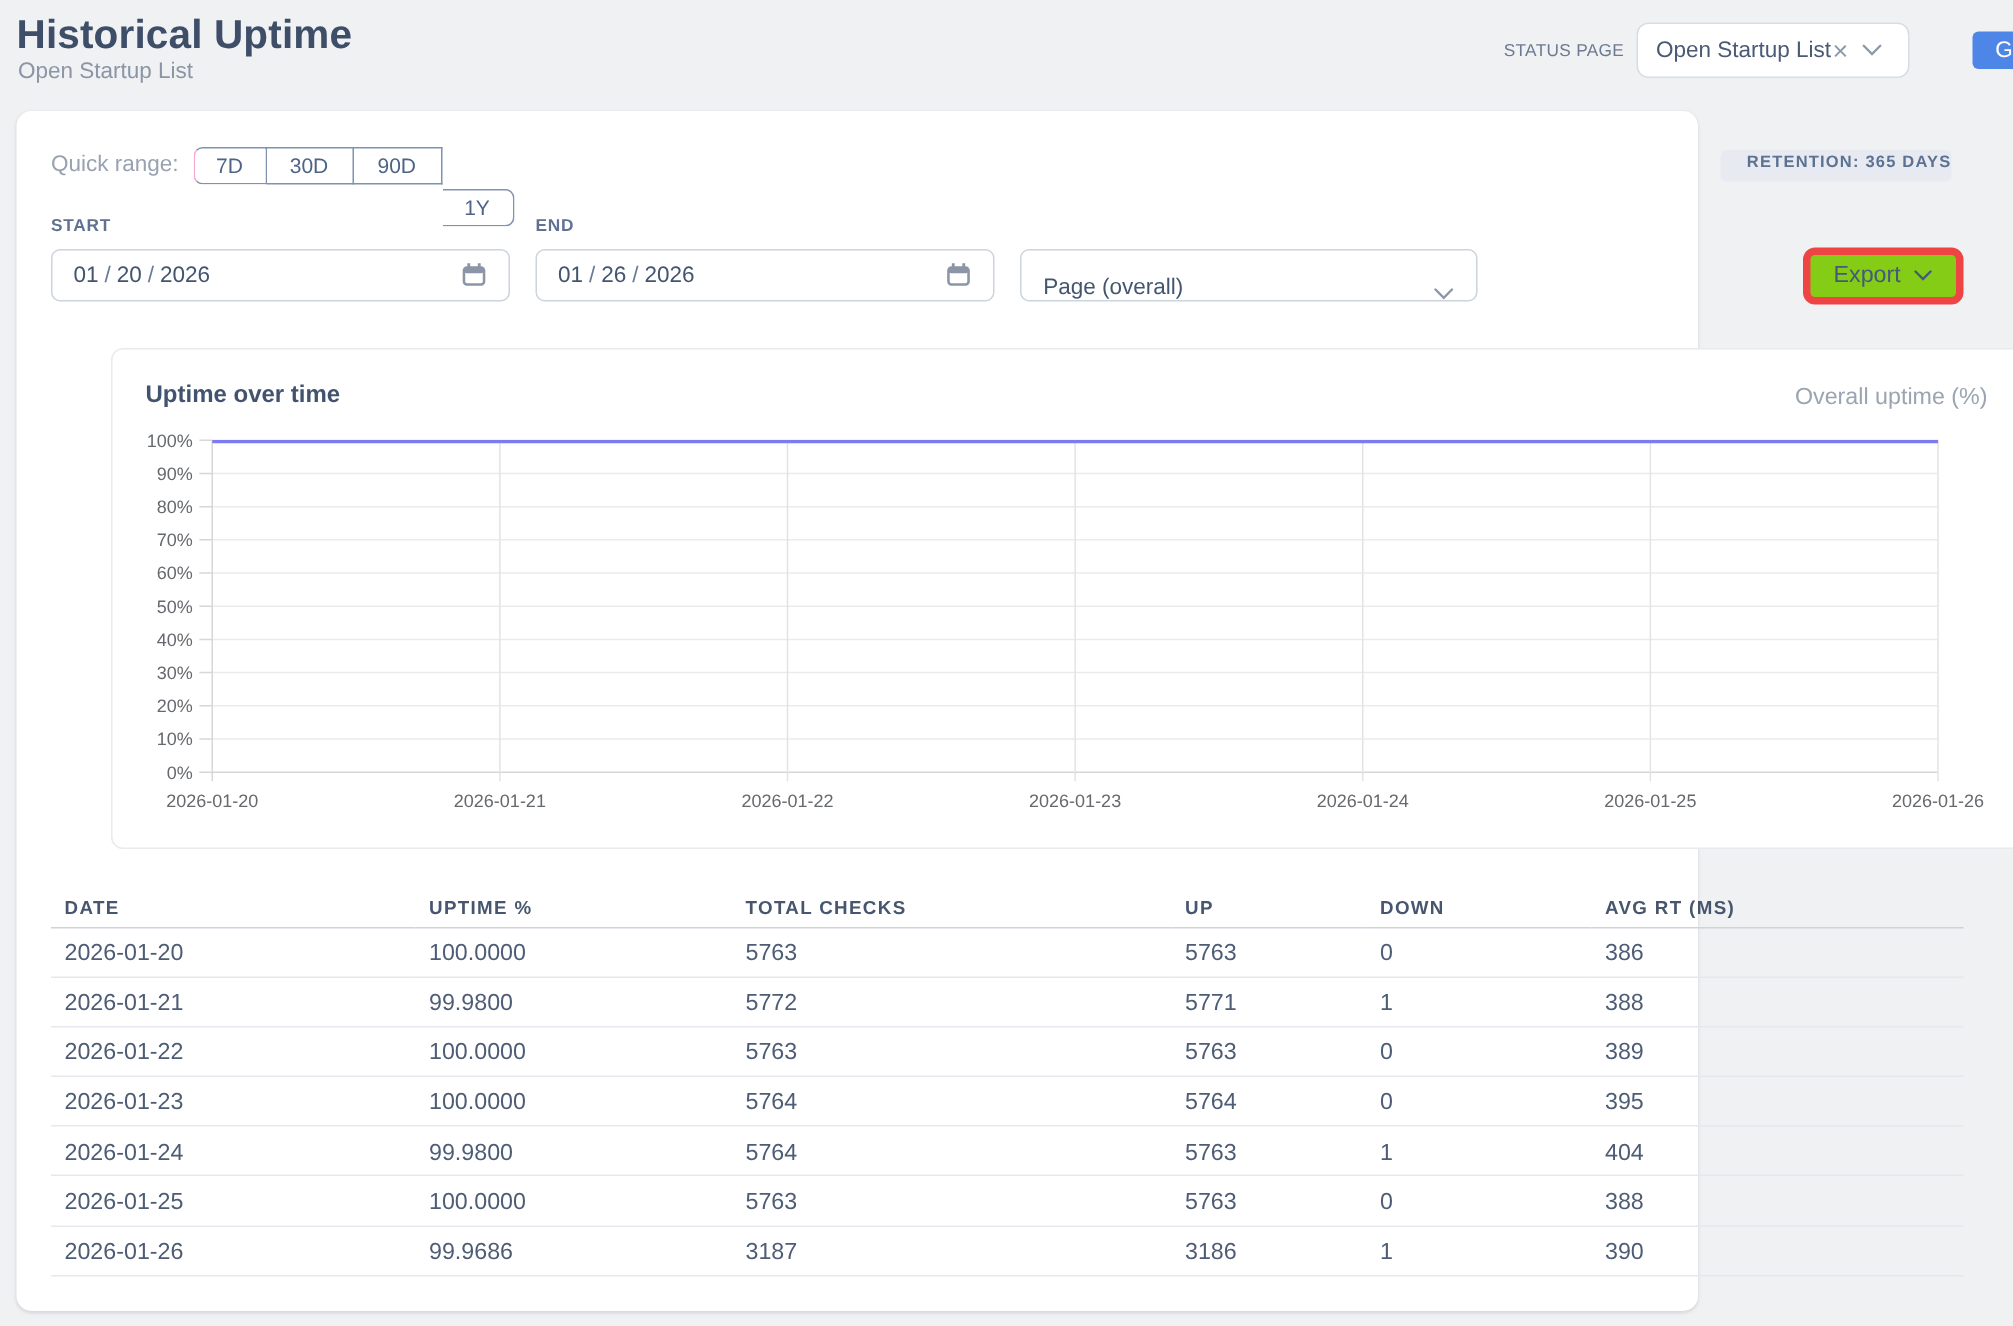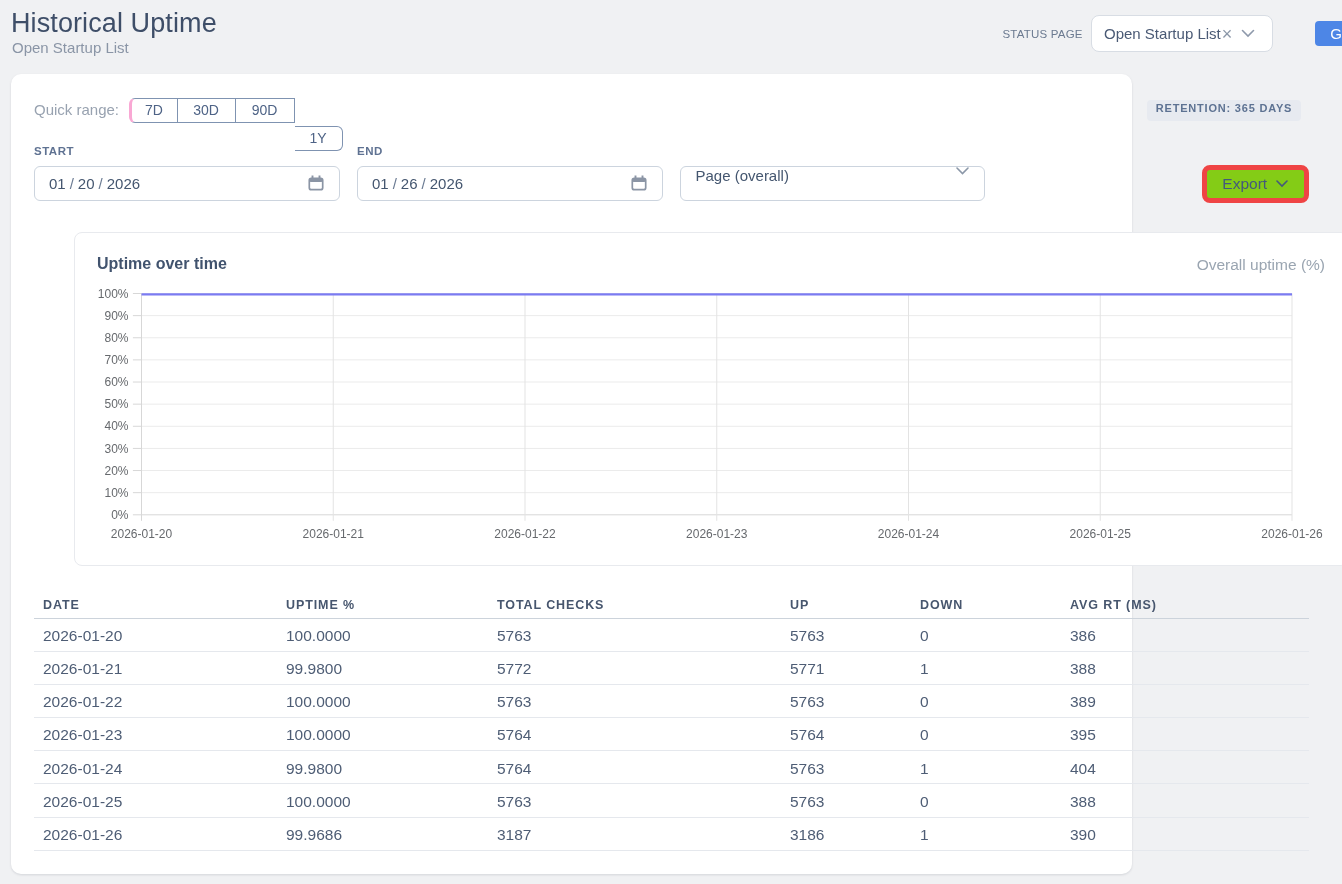--- a/index.html
+++ b/index.html
@@ -1,48 +1,48 @@
 <!DOCTYPE html>
 <html><head>
 <meta charset="utf-8">
 <style>
 * { margin:0; padding:0; box-sizing:border-box; }
 html,body { width:1342px; height:884px; background:#f0f1f3; font-family:"Liberation Sans", sans-serif; overflow:hidden; }
 body { position:relative; }
 
 
-.h1 { position:absolute; left:11px; top:10.5px; font-size:27px; font-weight:400; color:#3e4e68; letter-spacing:0.1px; line-height:25px; }
+.h1 { position:absolute; left:11px; top:10.5px; font-size:27px; font-weight:700; color:#3e4e68; letter-spacing:0.1px; line-height:25px; }
 .sub { position:absolute; left:12px; top:40px; font-size:15px; color:#8a95a6; line-height:15px; }
 .sp-label { position:absolute; left:1002.5px; top:27.5px; font-size:11.5px; font-weight:400; color:#6b7a90; letter-spacing:0.2px; line-height:12px; }
 .sel-top { position:absolute; left:1090.5px; top:15px; width:182px; height:37px; background:#fff; border:1px solid #d8dde4; border-radius:8px; display:flex; align-items:center; padding-left:12.5px; }
 .sel-top .txt { font-size:15px; color:#4a5a75; }
 .sel-top .x { font-size:18px; color:#8b97a8; margin-left:1px; margin-top:1px; }
 .sel-top svg { margin-left:9px; }
 .go { position:absolute; left:1315px; top:21px; width:50.5px; height:25px; background:#4d86e6; color:#fff; border-radius:4px; font-size:15px; text-align:center; line-height:25px; }
 
 
 .card { position:absolute; left:11px; top:74px; width:1121px; height:800px; background:#fff; border-radius:10px; box-shadow:0 1px 3px rgba(20,30,50,.08), 0 1px 2px rgba(20,30,50,.05); }
 
 
 .qr-label { position:absolute; left:23px; top:28.3px; font-size:15px; color:#98a2b0; line-height:15px; }
 .seg { position:absolute; left:117.5px; top:24px; height:25px; display:flex; }
 .seg span { display:block; height:25px; line-height:23px; text-align:center; font-size:14px; color:#4e6386; border:1px solid #7f93b1; border-left:none; background:#fff; }
-.seg span:first-child { border-left:3px solid #f9a8d4; border-radius:6px 0 0 6px; }
+.seg span:first-child { border-left:1px solid #f9a8d4; border-radius:6px 0 0 6px; }
 .seg span:last-child { border-radius:0 6px 6px 0;margin-top:28px; }
-.badge { position:absolute; left:1136px; top:26px; width:154px; height:21px; background:#e7eaf0; border-radius:4px; font-size:11px; font-weight:700; color:#5d7292; letter-spacing:0.8px; text-align:center; line-height:17.5px; }
+.badge { position:absolute; left:1136px; top:26px; width:154px; height:21px; background:#e7eaf0; border-radius:4px; font-size:11px; font-weight:700; color:#5d7292; letter-spacing:0.8px; text-align:right; line-height:17.5px; }
 
 
 .flabel { position:absolute; font-size:11.5px; font-weight:600; color:#5f7292; letter-spacing:0.5px; top:72.3px; line-height:11.5px; }
 .lab1 { left:23px; } .lab2 { left:346px; } .lab3 { left:700px;margin-top:32px; }
 input.date { position:absolute; top:91.5px; height:35px; width:305.5px; border:1px solid #ccd4de; border-radius:6px; font-family:"Liberation Sans",sans-serif; font-size:15px; color:#44566f; padding-left:13px; padding-right:12px; background:#fff; outline:none; }
 .in1 { left:23px; } .in2 { left:346px; }
 input.date::-webkit-calendar-picker-indicator { opacity:0; }
 .calico { position:absolute; top:101px; }
 input.date::-webkit-datetime-edit-text { padding:0 3px; color:#6a7a92; }
-.gran { position:absolute; left:668.5px; top:91.5px; width:305.5px; height:35px; border:1px solid #ccd4de; border-radius:6px; background:#fff; display:flex; align-items:flex-start; padding:0 15px; }
+.gran { position:absolute; left:668.5px; top:91.5px; width:305.5px; height:35px; border:1px solid #ccd4de; border-radius:6px; background:#fff; display:flex; align-items:flex-end; padding:0 15px; }
 .gran .txt { font-size:15px; color:#44566f; flex:1; }
 .btn-refresh { position:absolute; left:990.5px; top:91px; width:190.5px; height:36.5px; background:#4f86e5; border-radius:6px; color:#fff; font-size:15.5px; text-align:center; line-height:36.5px; }
 .btn-export { position:absolute; left:1190.5px; top:91px; width:107.5px; height:37.5px; background:#84cc16; border:5px solid #ef4444; border-radius:8px; display:flex; align-items:center; justify-content:center; }
 .btn-export .txt { font-size:15.5px; color:#44597c; margin-right:9px; }
 
 
 .chart-card { position:absolute; left:22.5px; top:158px; width:1275px; height:334px; border:1px solid #e8eaee; border-radius:8px; background:#fff;margin-left:40px; }
 .ct { position:absolute; left:22.5px; top:22.5px; font-size:16px; font-weight:700; color:#41536e; line-height:16px; }
 .cr { position:absolute; right:22.5px; top:24.2px; font-size:15.5px; color:#9aa5b1; line-height:16px; }
 

